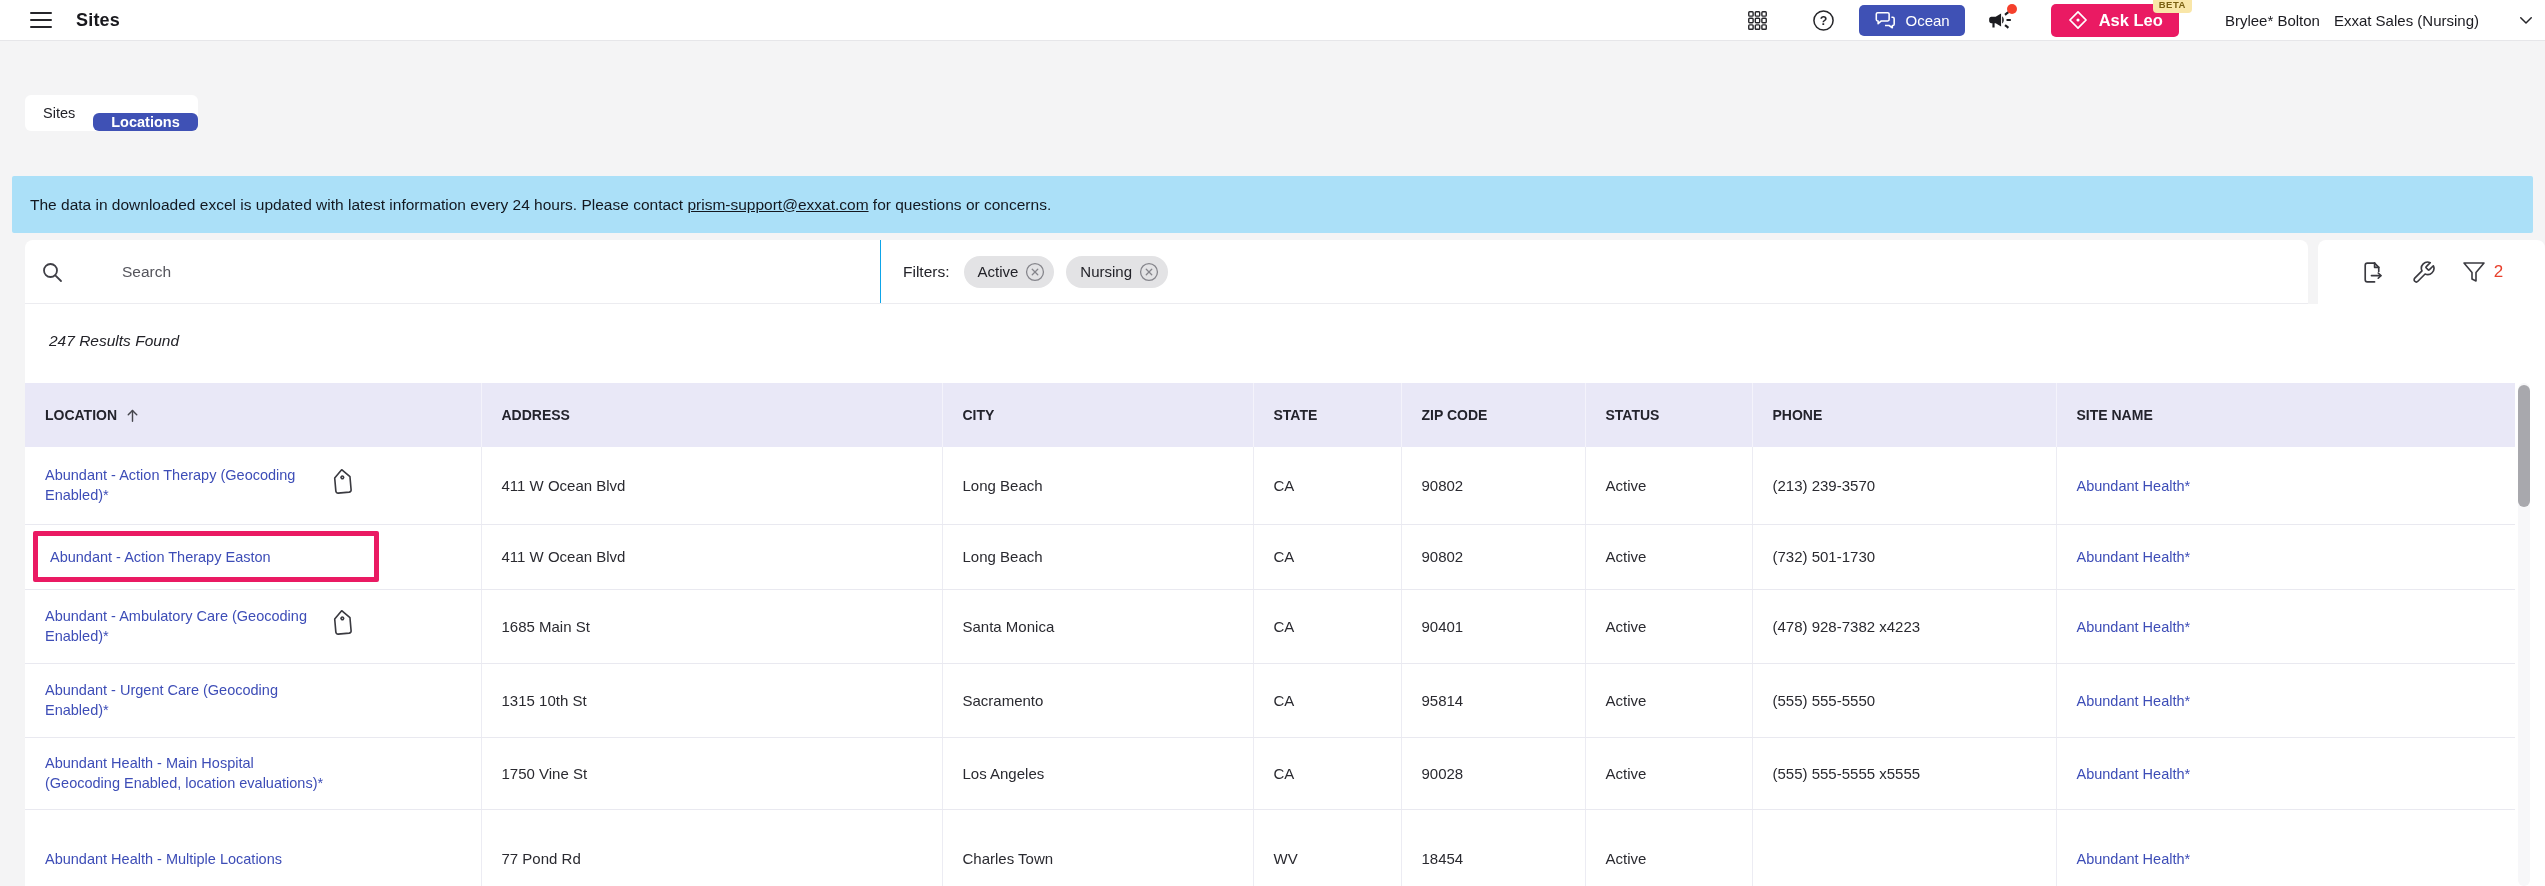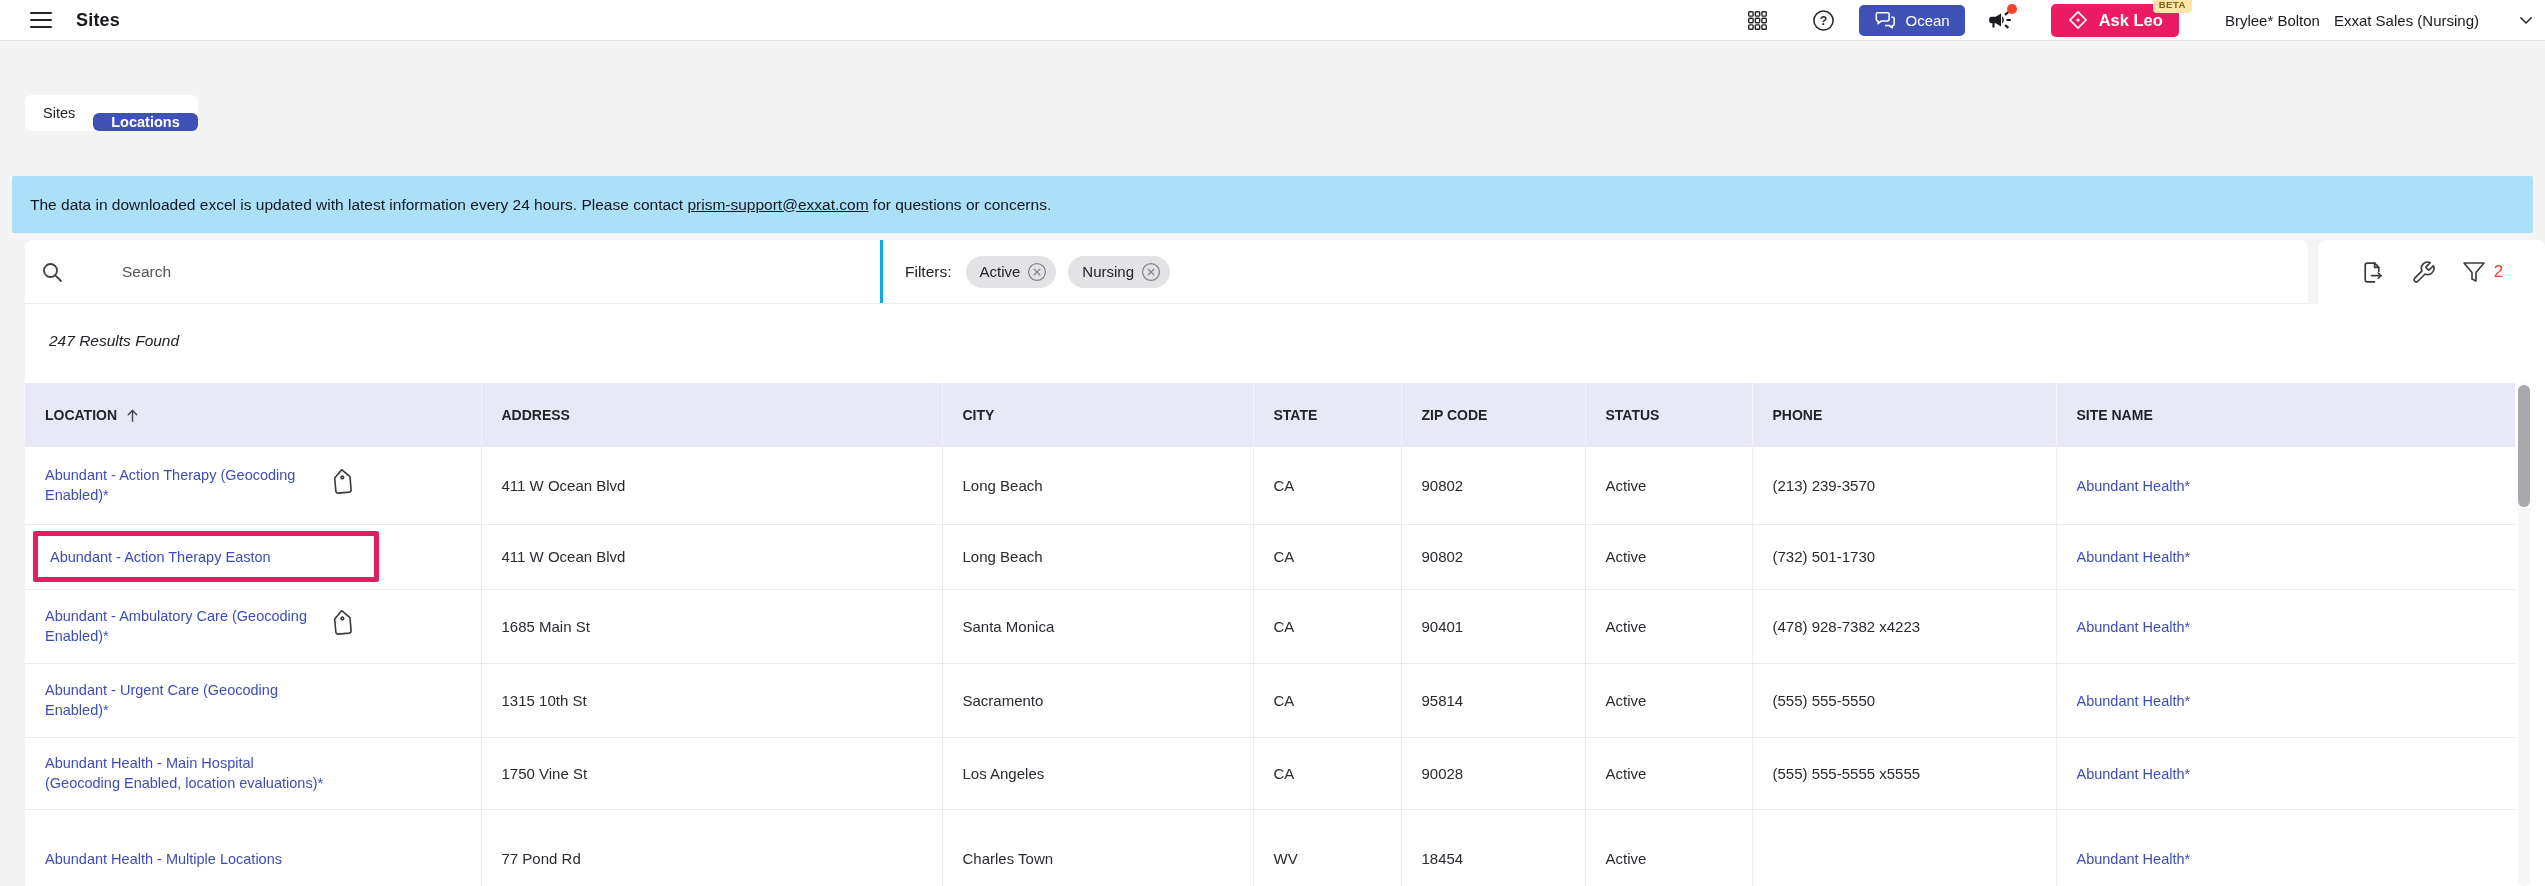--- a/index.html
+++ b/index.html
@@ -69,21 +69,21 @@
     position:absolute; top:240px; left:25px; width:2283px; height:64px;
     background:#fff; border-radius:8px 8px 0 0; border-bottom:1px solid #ececf0;
     display:flex; align-items:stretch;
   }
   .search-box { width:855px; display:flex; align-items:center; gap:13px; padding-left:15px; }
   .search-input {
     border:none; outline:none; font-size:15.5px; font-family:inherit;
     color:#2a2a30; width:700px; background:transparent;margin-left:45px;
   }
   .search-input::placeholder { color:#55555c; opacity:1; }
-  .filters-area { flex:1; border-left:3px solid #0ea5e9; display:flex; align-items:center; padding-left:22px; gap:14px; }
+  .filters-area { flex:1; border-left:1px solid #0ea5e9; display:flex; align-items:center; padding-left:22px; gap:14px; }
   .filters-label { font-size:15.5px; color:#232329; }
   .chips { display:flex; align-items:center; gap:12px; }
   .chip {
     display:flex; align-items:center; gap:6px; height:32px; padding:0 8px 0 14px;
     background:#E3E3E5; border-radius:16px; font-size:15px; color:#232329; cursor:pointer;
   }
   .toolbar-right {
     position:absolute; top:240px; left:2318px; width:227px; height:64px;
     background:#fff; border-radius:8px 8px 0 0;
     display:flex; align-items:center; justify-content:center; gap:26px;

